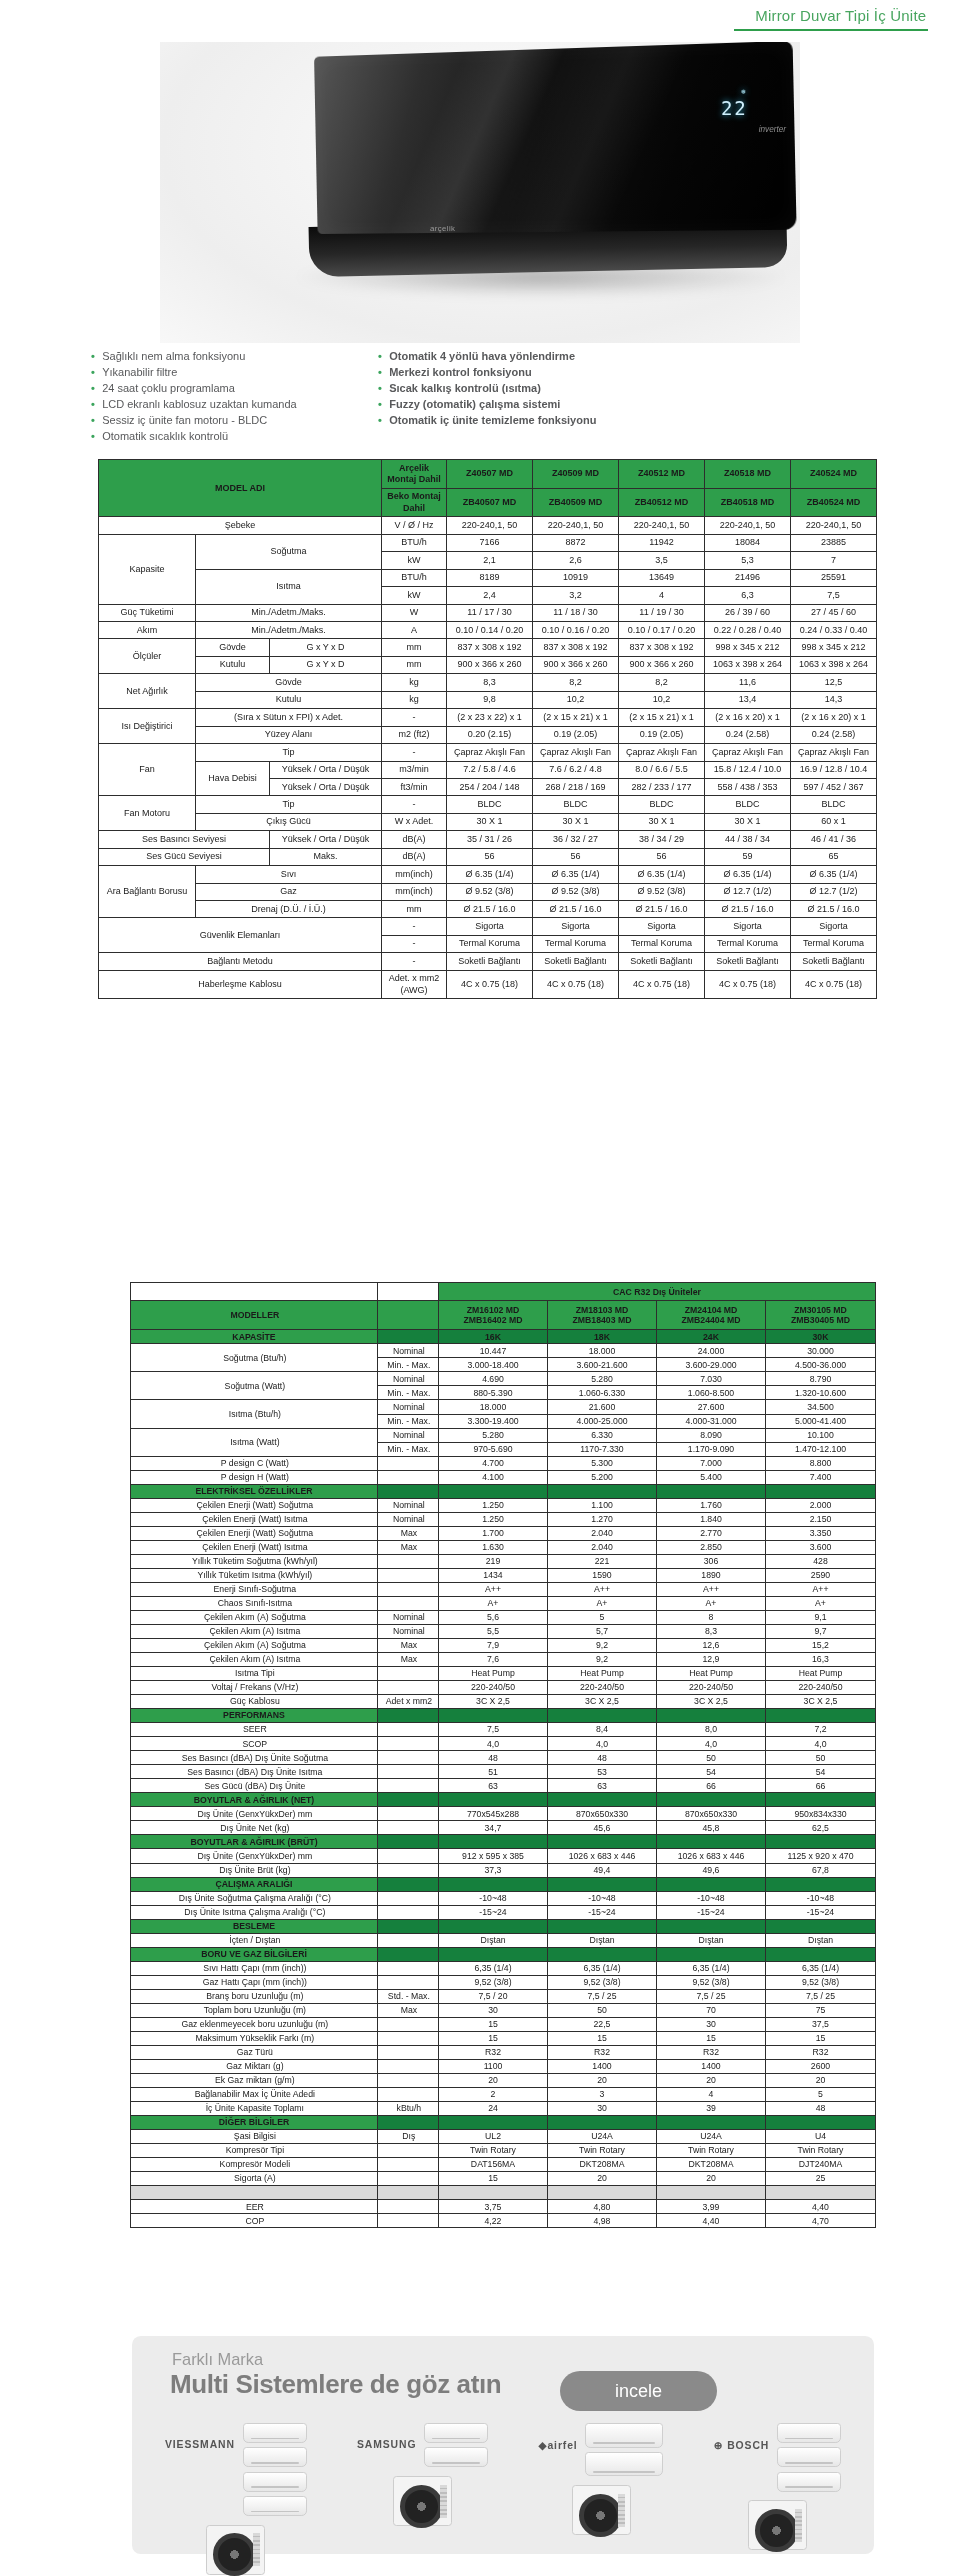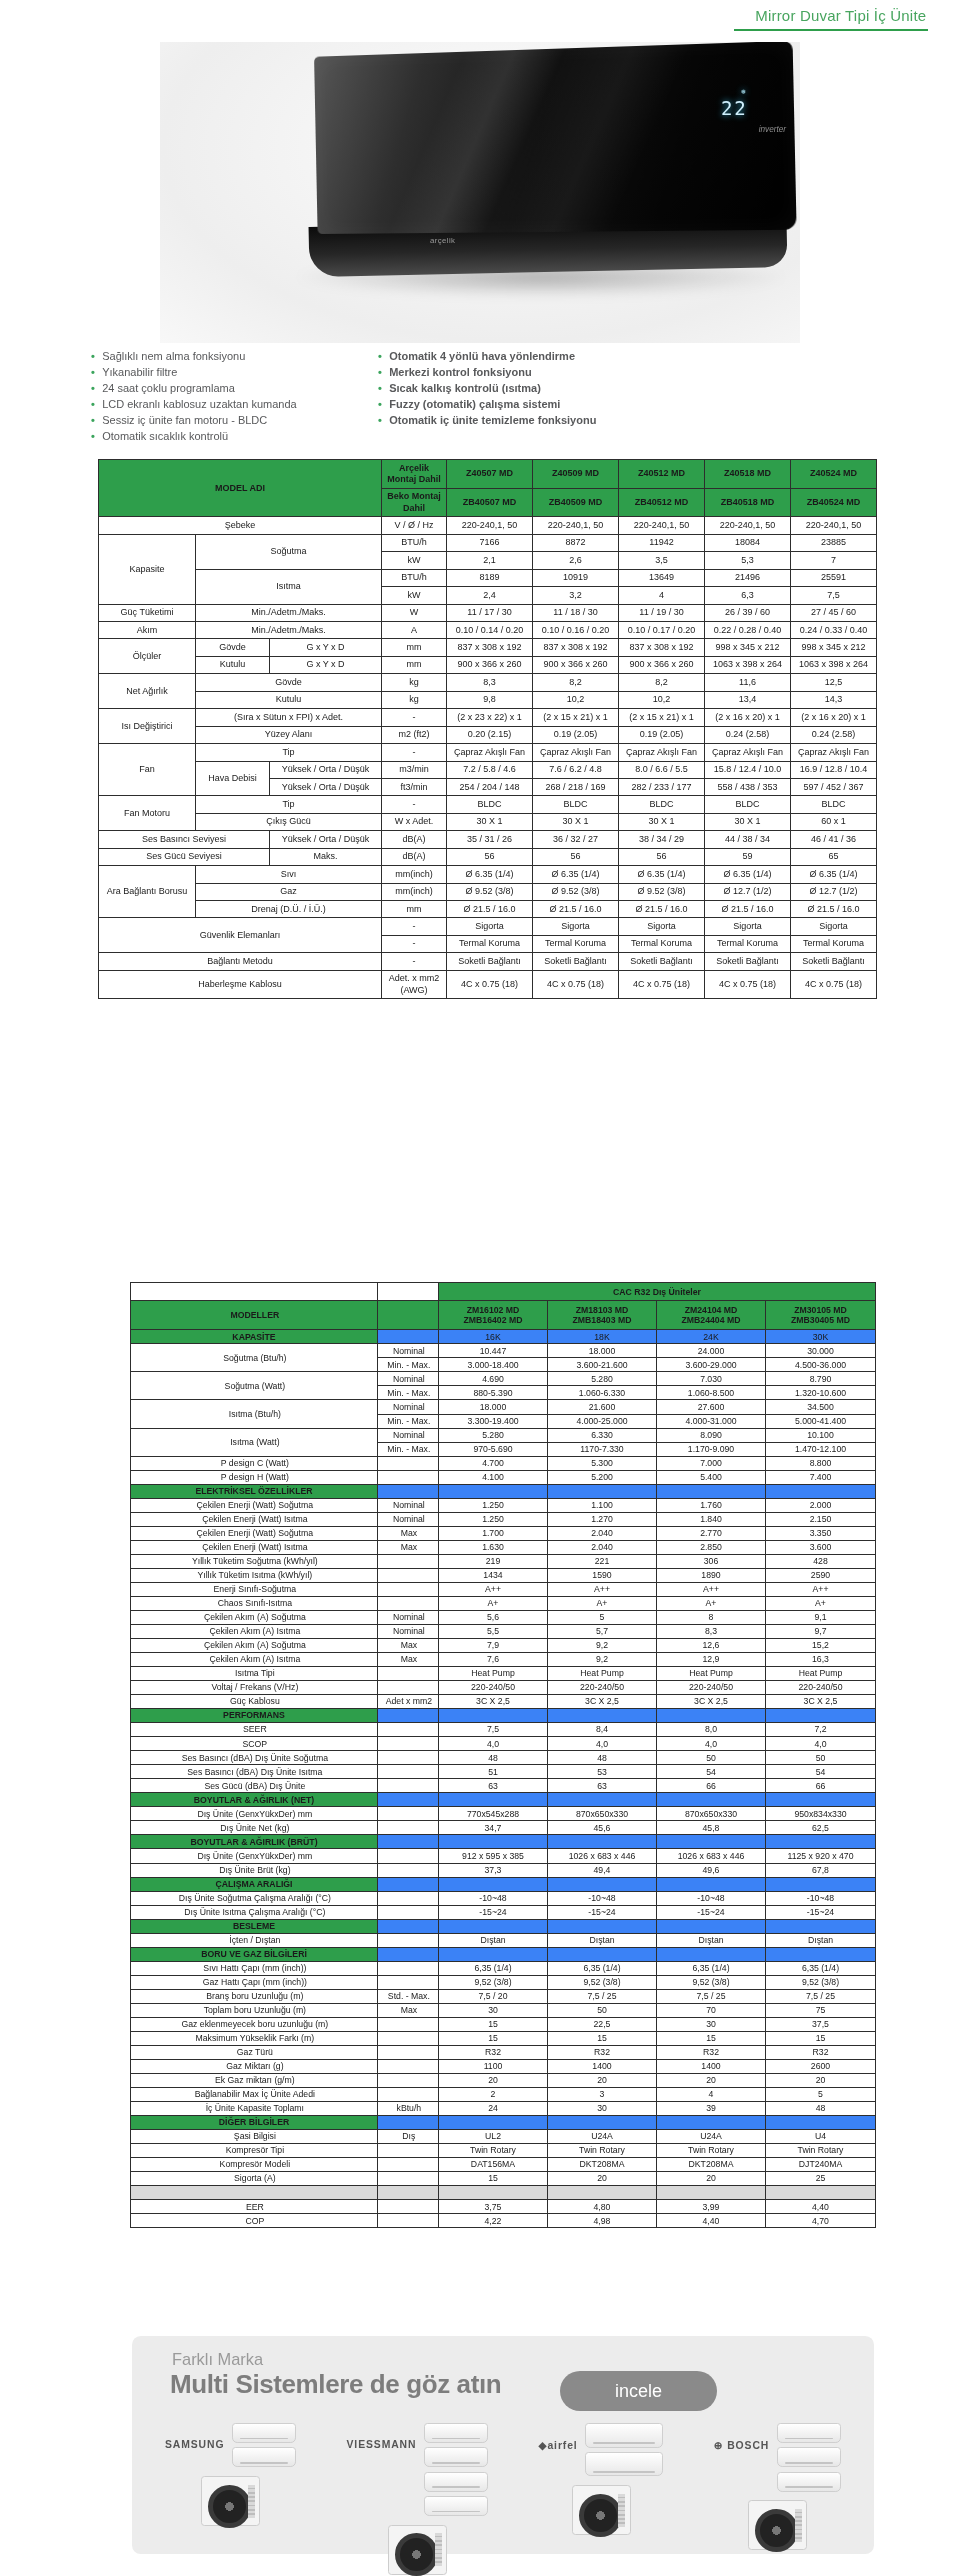--- a/index.html
+++ b/index.html
@@ -21,21 +21,21 @@
     background:linear-gradient(108deg,#565656 0%,#2e2e2e 22%,#111 48%,#050505 75%,#000 100%);
     box-shadow:inset 0 0 26px rgba(255,255,255,.04);}
   .mirror:after{content:"";position:absolute;inset:0;border-radius:inherit;
     background:linear-gradient(115deg,transparent 28%,rgba(255,255,255,.09) 37%,transparent 46%,rgba(255,255,255,.05) 58%,transparent 68%);}
   .unit-bottom{position:absolute;left:149px;top:180px;width:478px;height:50px;
     transform:rotateZ(-1.2deg);border-radius:0 0 22.5px 29px;
     background:linear-gradient(#0b0b0b,#262626 55%,#4a4a4a 100%);}
   .ac-display{position:absolute;left:561px;top:45px;color:#cfeffc;font-family:"DejaVu Sans Mono",monospace;
     font-size:19px;letter-spacing:1.7px;text-shadow:0 0 6px #35c3ee;}
   .ac-display .snow{display:block;font-size:7.8px;text-align:right;margin-bottom:0.9px;color:#aee6f7;}
-  .arcelik-logo{position:absolute;left:270px;top:194px;color:#9b9b9b;font-size:7.8px;letter-spacing:0.4px;}
+  .arcelik-logo{position:absolute;left:270px;top:182px;color:#9b9b9b;font-size:7.8px;letter-spacing:0.4px;}
   .inverter-label{position:absolute;right:14px;top:83px;color:#8f8f8f;font-style:italic;font-size:8.2px;}
 
   
   #features{position:absolute;left:91px;top:348px;width:783px;display:flex;}
   #features ul{list-style:none;margin:0;padding:0;}
   #features .c1{width:287px;} #features .c2{width:267px;font-weight:bold;} #features .c3{width:229px;}
   #features li{position:relative;padding-left:11.2px;font-size:11px;color:#58595b;line-height:16px;}
   #features li:before{content:"\2022";position:absolute;left:0;top:0;color:#3aa45c;font-weight:bold;}
   #features li.wrap2{padding-left:11.2px;}
 
@@ -47,21 +47,21 @@
   td.lab{text-align:left;padding-left:4.3px;}
   td.cent{text-align:center;}
   td.unit{text-align:center;}
   td.val{text-align:center;}
   td.blank{background:#ffffff;}
   #t1{position:absolute;left:98px;top:459px;width:776px;}
   #t2{position:absolute;left:130px;top:1282px;width:744px;}
   #t2 td{font-size:8.7px;line-height:1.2;padding:1.3px 2.6px;}
   #t2 td.th{padding:3.5px 2.6px;}
   #t2 td.lab{padding-left:4.3px;}
-  td.sec{background:#3b82f6;color:#0e3319;font-weight:normal;}
+  td.sec{background:#15803d;color:#0e3319;font-weight:bold;}
   td.secleft{background:#2E9E4B;color:#0e3319;font-weight:bold;text-align:left;padding-left:4.3px;}
   td.gray{background:#d9d9d9;height:10.4px;}
 
   
   #banner{position:absolute;left:132px;top:2336px;width:742px;height:218px;background:#ececec;border-radius:8.7px;}
   .b-pre{position:absolute;left:40px;top:14px;font-size:16.4px;color:#9a9a9a;}
   .b-title{position:absolute;left:38px;top:33px;font-size:26px;font-weight:bold;color:#7d7d7d;letter-spacing:-0.4px;}
   .b-btn{position:absolute;left:428px;top:35px;width:157px;height:40px;background:#8a8a8a;border-radius:21px;
     color:#fff;font-size:18px;display:flex;align-items:center;justify-content:center;cursor:pointer;}
   .b-brands{position:absolute;left:0;top:87px;width:742px;display:flex;justify-content:space-between;padding:0 33px;box-sizing:border-box;}
@@ -944,34 +944,34 @@
       </tbody>
   </table>
 
   <div id="banner">
     <div class="b-pre">Farklı Marka</div>
     <div class="b-title">Multi Sistemlere de göz atın</div>
     <div class="b-btn">incele</div>
     <div class="b-brands">
       <div class="brand">
         <div class="brand-top">
-          <span class="brand-logo">SAMSUNG</span>
+          <span class="brand-logo">VIESSMANN</span>
           <div class="stack">
+            <i class="indoor"></i>
+            <i class="indoor"></i>
             <i class="indoor"></i>
             <i class="indoor"></i>
           </div>
         </div>
         <div class="outdoor"></div>
       </div>
       <div class="brand">
         <div class="brand-top">
-          <span class="brand-logo">VIESSMANN</span>
+          <span class="brand-logo">SAMSUNG</span>
           <div class="stack">
-            <i class="indoor"></i>
-            <i class="indoor"></i>
             <i class="indoor"></i>
             <i class="indoor"></i>
           </div>
         </div>
         <div class="outdoor"></div>
       </div>
       <div class="brand">
         <div class="brand-top">
           <span class="brand-logo">◆airfel</span>
           <div class="stack">

